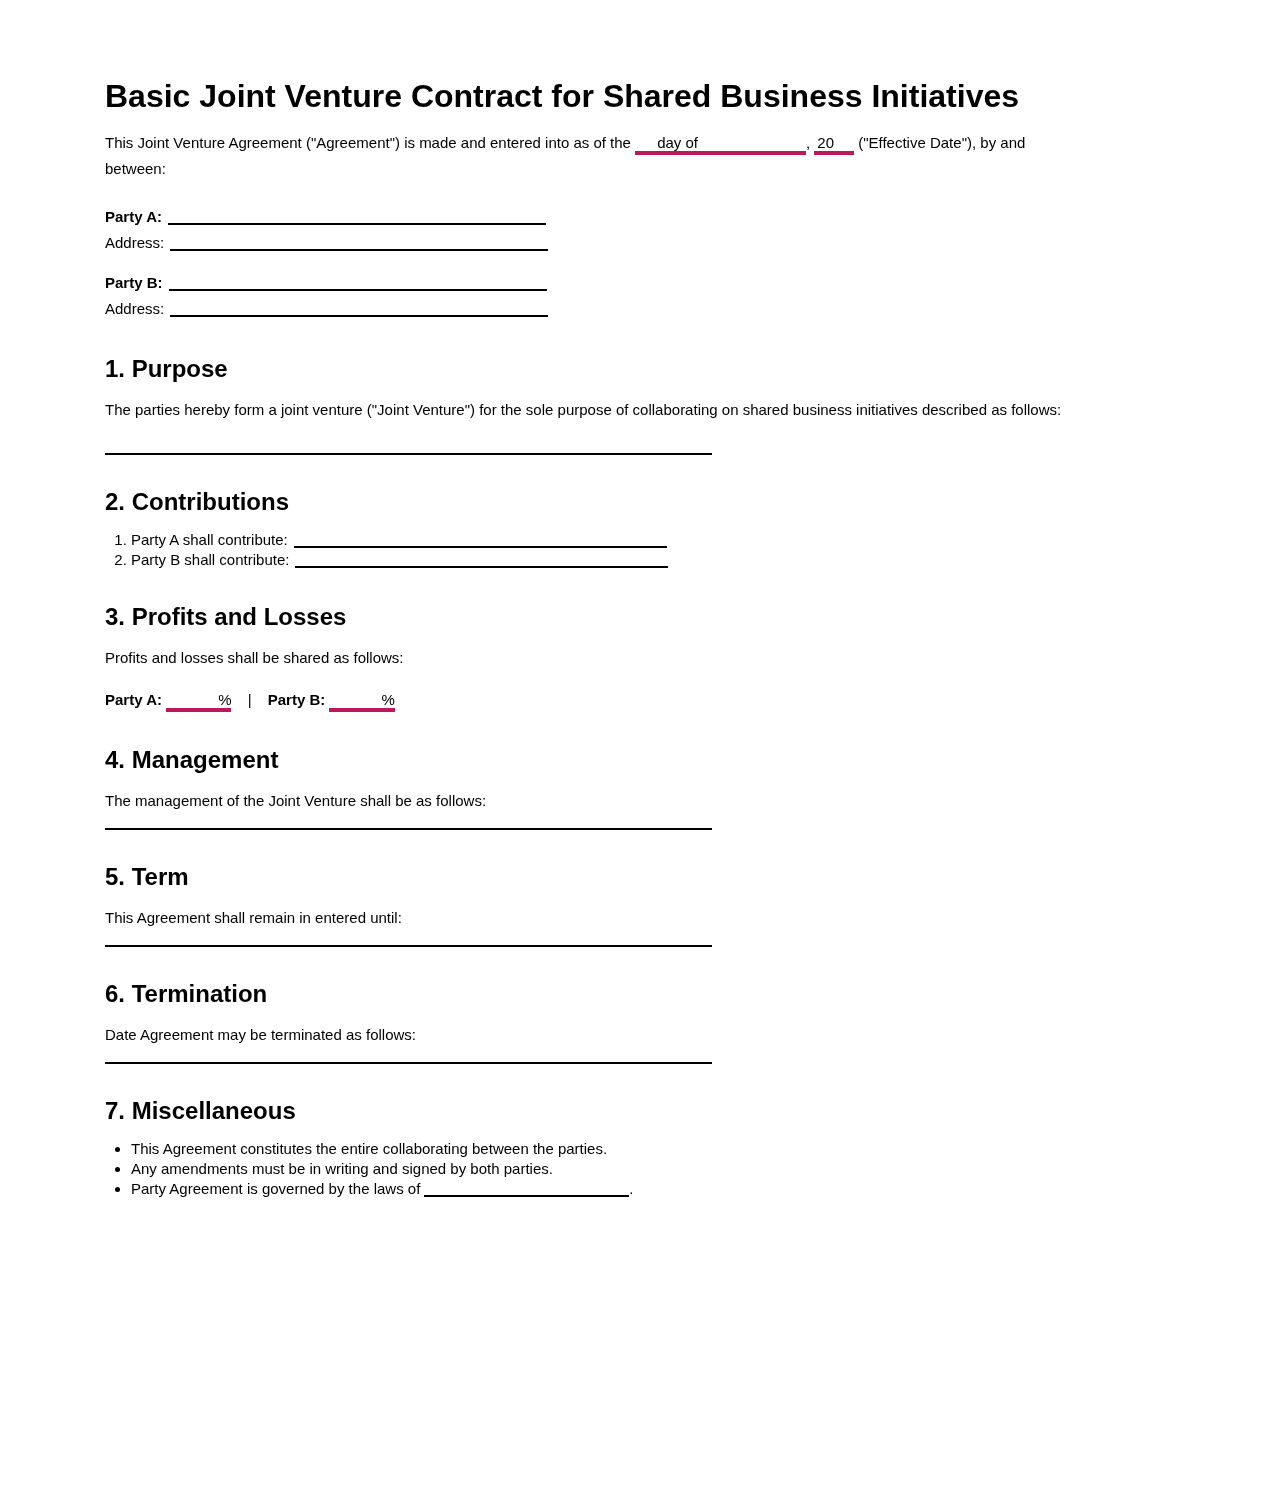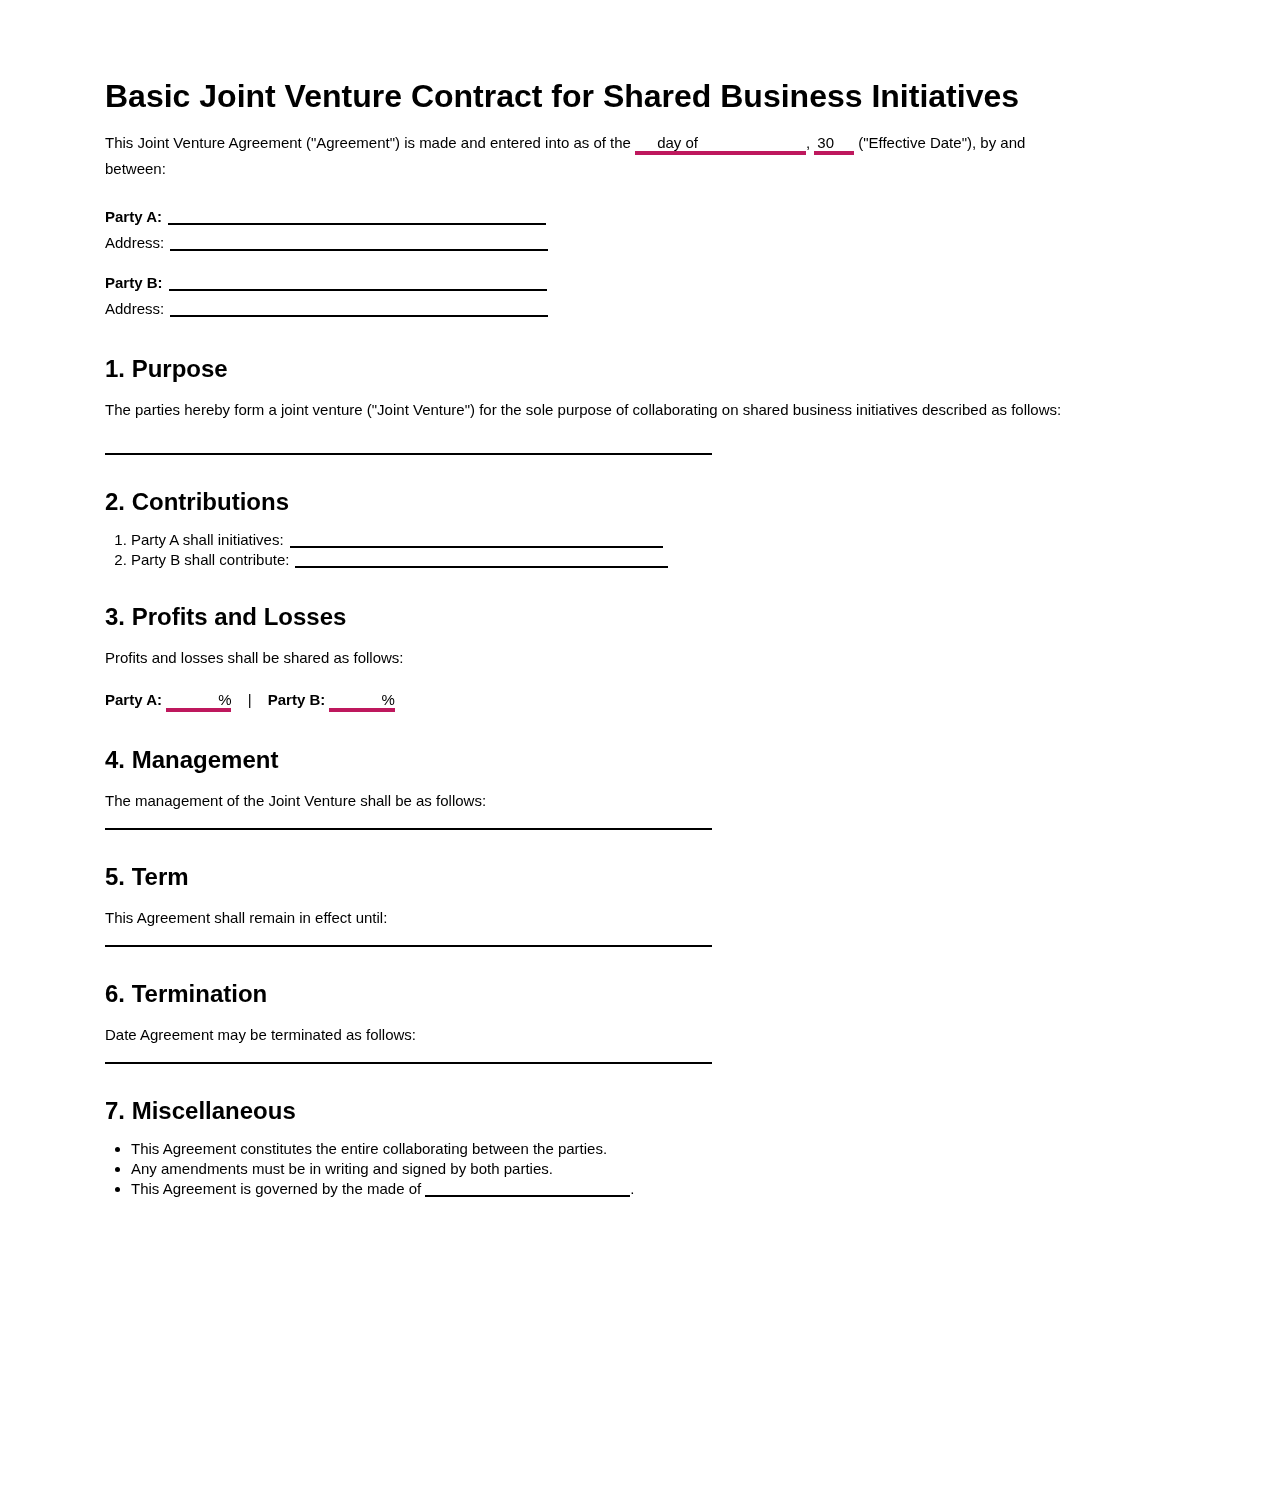--- a/index.html
+++ b/index.html
@@ -69,64 +69,64 @@
   ol.contrib-list li { line-height: 20px; white-space: nowrap; }
   ul.misc-list { margin: 12px 0 0 0; padding-left: 26px; list-style: disc; }
   ul.misc-list li { line-height: 20px; white-space: nowrap; }
 </style>
 </head>
 <body>
 
 <h1 class="doc-title">Basic Joint Venture Contract for Shared Business Initiatives</h1>
 
 <p class="intro"><span>This Joint Venture Agreement ("Agreement") is made and entered into as of the</span>
-  <span class="fill-wrap"><span class="sp sp-day-pre"></span><span>day of</span><span class="sp sp-day-post"></span></span><span>, </span><span class="fill-wrap"><span class="sp sp-year-pre"></span><span>30</span><span class="sp sp-year-post"></span></span>
+  <span class="fill-wrap"><span class="sp sp-day-pre"></span><span>day of</span><span class="sp sp-day-post"></span></span><span>, </span><span class="fill-wrap"><span class="sp sp-year-pre"></span><span>20</span><span class="sp sp-year-post"></span></span>
   <span>("Effective Date"), by and</span><br>
   <span>between:</span></p>
 
 <div class="party-group">
   <div class="party-row"><span class="bold">Party A:</span><span class="blank blank-party"></span></div>
   <div class="party-row"><span>Address:</span><span class="blank blank-party"></span></div>
 </div>
 
 <div class="party-group">
   <div class="party-row"><span class="bold">Party B:</span><span class="blank blank-party"></span></div>
   <div class="party-row"><span>Address:</span><span class="blank blank-party"></span></div>
 </div>
 
 <h2 class="sec-heading">1. Purpose</h2>
 <p>The parties hereby form a joint venture ("Joint Venture") for the sole purpose of collaborating on shared business initiatives described as follows:</p>
 <div class="rule rule-first"></div>
 
 <h2 class="sec-heading">2. Contributions</h2>
 <ol class="contrib-list">
-  <li><span>Party A shall initiatives:</span><span class="blank blank-contrib"></span></li>
+  <li><span>Party A shall contribute:</span><span class="blank blank-contrib"></span></li>
   <li><span>Party B shall contribute:</span><span class="blank blank-contrib"></span></li>
 </ol>
 
 <h2 class="sec-heading">3. Profits and Losses</h2>
 <p>Profits and losses shall be shared as follows:</p>
 <div class="share-row">
   <span class="bold">Party A:</span>
   <span class="fill-wrap"><span class="sp sp-share"></span><span>%</span></span>
   <span class="share-sep">|</span>
   <span class="bold">Party B:</span>
   <span class="fill-wrap"><span class="sp sp-share"></span><span>%</span></span>
 </div>
 
 <h2 class="sec-heading">4. Management</h2>
 <p>The management of the Joint Venture shall be as follows:</p>
 <div class="rule"></div>
 
 <h2 class="sec-heading">5. Term</h2>
-<p>This Agreement shall remain in effect until:</p>
+<p>This Agreement shall remain in entered until:</p>
 <div class="rule"></div>
 
 <h2 class="sec-heading">6. Termination</h2>
 <p>Date Agreement may be terminated as follows:</p>
 <div class="rule"></div>
 
 <h2 class="sec-heading">7. Miscellaneous</h2>
 <ul class="misc-list">
   <li>This Agreement constitutes the entire collaborating between the parties.</li>
   <li>Any amendments must be in writing and signed by both parties.</li>
-  <li><span>This Agreement is governed by the made of</span><span class="blank blank-laws"></span><span>.</span></li>
+  <li><span>Party Agreement is governed by the laws of</span><span class="blank blank-laws"></span><span>.</span></li>
 </ul>
 
 </body></html>

